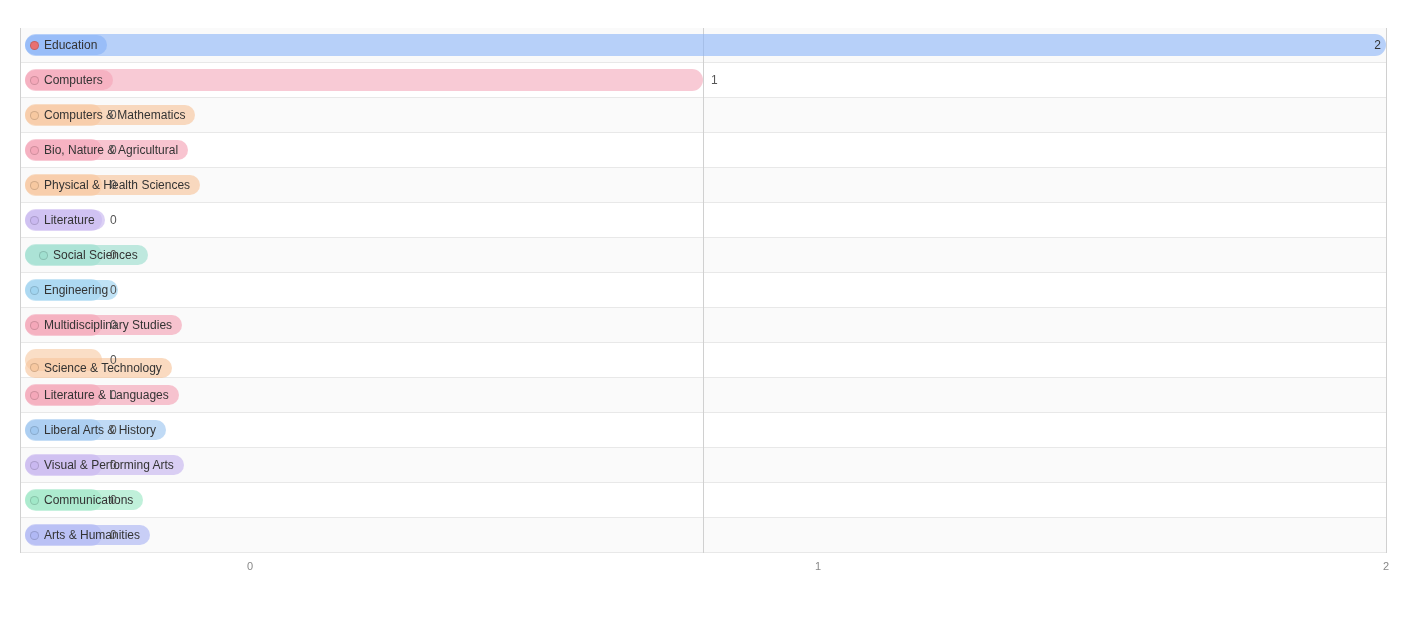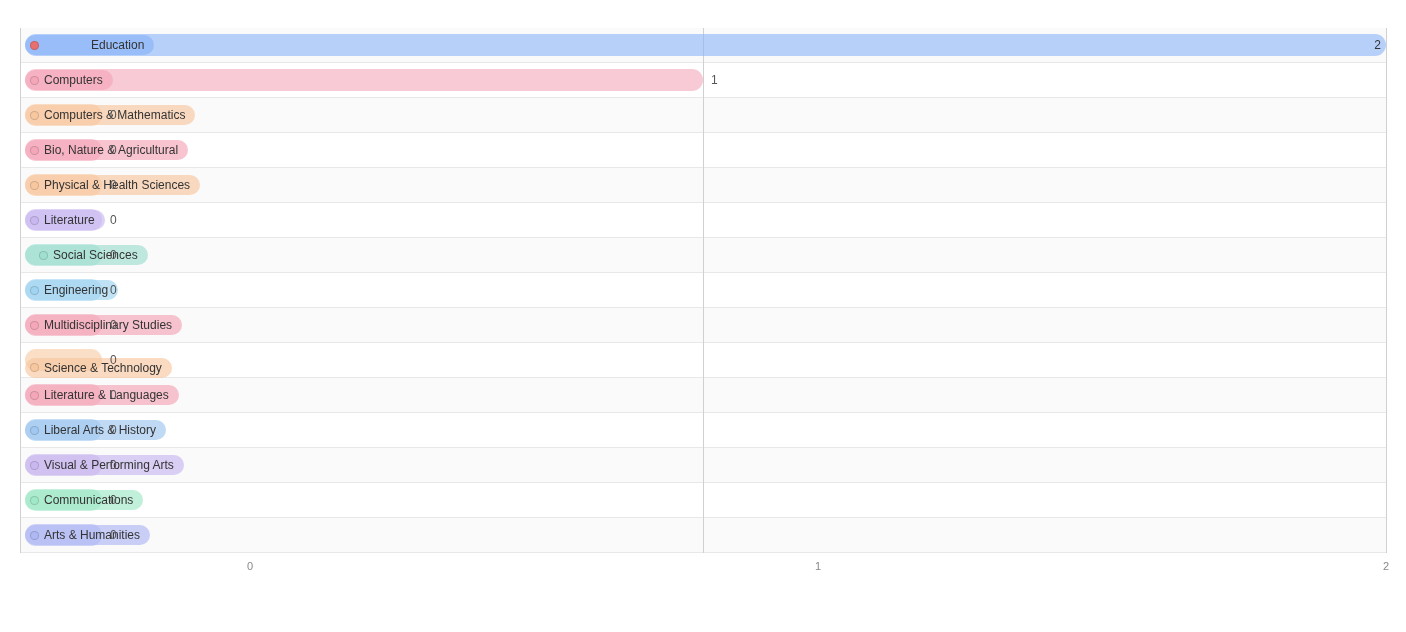--- a/index.html
+++ b/index.html
@@ -109,21 +109,21 @@
   <div class="chart-header">
     <span class="chart-title"></span>
     <span class="chart-source"></span>
   </div>
 
   <div class="chart-area" id="chart-area">
 
   <div class="bar-row">
         <div class="row-inner" style="position: relative; width: 100%; height: 35px; display: flex; align-items: center; padding-left: 5px;">
           <div style="position: absolute; left: 5px; top: 50%; transform: translateY(-50%); height: 22px; border-radius: 11px; background: rgba(138, 180, 248, 0.6); z-index: 1; width: calc(100% - 5px);"></div>
-          <span class="pill-label" style="background: rgba(138, 180, 248, 0.667); border-radius: 12px; padding: 3px 10px 3px 5px; font-size: 12px; color: rgb(51, 51, 51); z-index: 3; position: relative; display: inline-flex; align-items: center; white-space: nowrap; gap: 47px;">
+          <span class="pill-label" style="background: rgba(138, 180, 248, 0.667); border-radius: 12px; padding: 3px 10px 3px 5px; font-size: 12px; color: rgb(51, 51, 51); z-index: 3; position: relative; display: inline-flex; align-items: center; white-space: nowrap;">
             <span class="pill-dot" style="width: 9px; height: 9px; border-radius: 50%; background: rgb(232, 112, 112); margin-right: 5px; display: inline-block; flex-shrink: 0; border: 1.5px solid rgba(0, 0, 0, 0.15);"></span>
             <span>Education</span>
           </span>
           <span style="position: absolute; top: 50%; transform: translateY(-50%); font-size: 12px; color: rgb(51, 51, 51); z-index: 4; right: 5px;">2</span>
           <div style="position: absolute; top: 0px; left: 0px; width: 100%; height: 100%; pointer-events: none; z-index: 0;">
             <div style="position: absolute; top: 0px; bottom: 0px; left: 0%; width: 1px; background: rgb(208, 208, 208);"></div>
             <div style="position: absolute; top: 0px; bottom: 0px; left: 50%; width: 1px; background: rgb(208, 208, 208);"></div>
             <div style="position: absolute; top: 0px; bottom: 0px; left: 100%; width: 1px; background: rgb(208, 208, 208);"></div>
           </div>
         </div>

